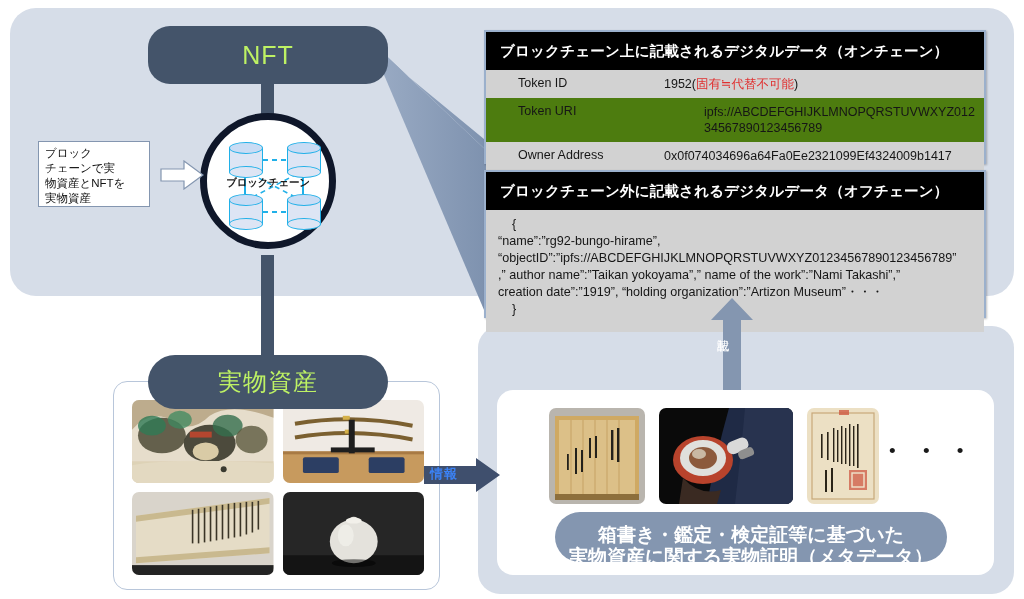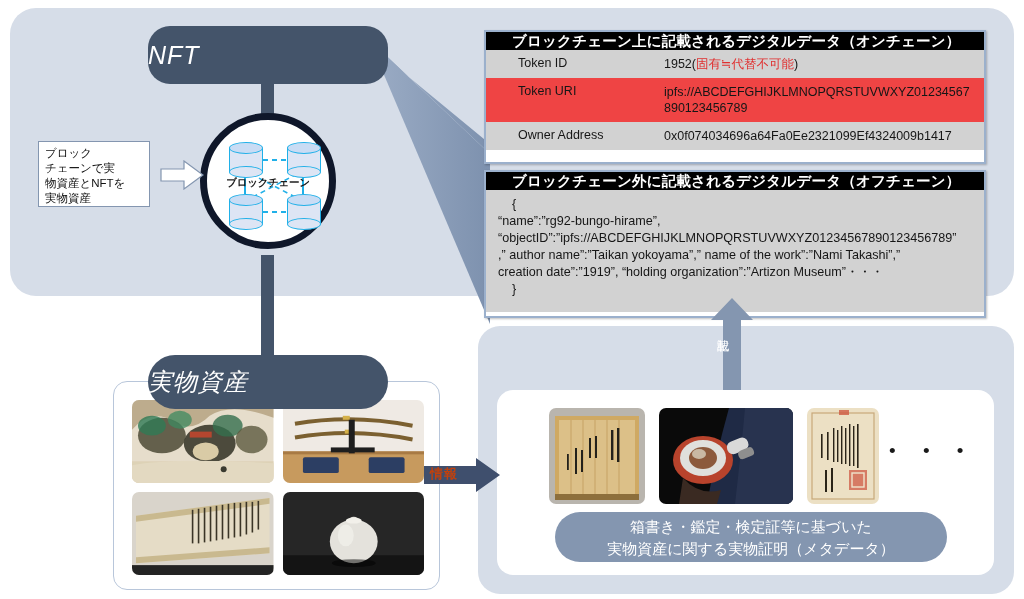--- a/index.html
+++ b/index.html
@@ -28,26 +28,26 @@
     left:478px; top:326px;
     width:536px; height:268px;
     background:#d6dde8;
     border-radius:22px;
   }
 
   
   .pill{
     position:absolute;
     background:#44546a;
-    color:#ffffff;
+    color:#bef264;
     display:flex;
     align-items:center;
+    justify-content:center;
     letter-spacing:1px;
     z-index:14;
-    font-style:italic;
   }
   .pill-nft{
     left:148px; top:26px;
     width:240px; height:58px;
     border-radius:22px;
     font-size:25px;
   }
   .pill-jitsubutsu{
     left:148px; top:355px;
     width:240px; height:54px;
@@ -162,24 +162,24 @@
     box-shadow:1px 1px 2px rgba(0,0,0,.25);
   }
   .tbl-onchain{ left:484px; top:30px; width:502px; height:134px; }
   .tbl-offchain{ left:484px; top:170px; width:502px; height:148px; }
 
   .tbl-header{
     background:#000000;
     color:#ffffff;
     font-weight:bold;
     font-size:14.5px;
-    height:18px;
+    height:38px;
     display:flex;
     align-items:center;
-    padding-left:26px;
+    padding-left:14px;
     letter-spacing:0.2px;
     box-sizing:border-box;
   }
   .trow{
     display:flex;
     box-sizing:border-box;
     font-size:12.5px;
     color:#161616;
   }
   .trow .tcell-k{
@@ -189,21 +189,21 @@
     flex:0 0 166px;
   }
   .trow .tcell-v{
     flex:1;
     padding:6px 8px 6px 12px;
     box-sizing:border-box;
     word-break:break-all;
     line-height:16px;
   }
   .row-a{ background:#d2d2d2; }
-  .row-b{ background:#ef4444; }
+  .row-b{ background:#4d7c0f;gap:40px; }
   .red{ color:#e03030; }
 
   .json-body{
     background:#d2d2d2;
     height:122px;
     box-sizing:border-box;
     padding:6px 10px 4px 12px;
     font-size:12.6px;
     line-height:17px;
     color:#161616;
@@ -234,21 +234,21 @@
     position:absolute;
     left:424px; top:458px;
     width:76px; height:34px;
     z-index:9;
   }
   .arrow-joho-label{
     position:absolute;
     left:430px; top:465px;
     font-size:13px;
     font-weight:bold;
-    color:#c2410c;
+    color:#3b82f6;
     z-index:11;
     letter-spacing:1px;
   }
 
   
   .asset-card{
     position:absolute;
     left:113px; top:381px;
     width:327px; height:209px;
     background:#ffffff;
@@ -297,26 +297,27 @@
     color:#1a1a1a;
     line-height:10px;
   }
   .meta-caption{
     position:absolute;
     left:58px; top:122px;
     width:392px; height:50px;
     background:#8496b0;
     border-radius:25px;
     color:#ffffff;
-    font-size:15px;
+    font-size:19px;
     line-height:22px;
     text-align:center;
-    padding-top:4px;
+    padding-top:12px;
     box-sizing:border-box;
     z-index:8;
+    font-weight:bold;
   }
 </style>
 </head>
 <body>
 
 <div id="stage">
 
   <div class="panel-top"></div>
 
   <svg class="funnel" viewBox="0 0 130 310">

